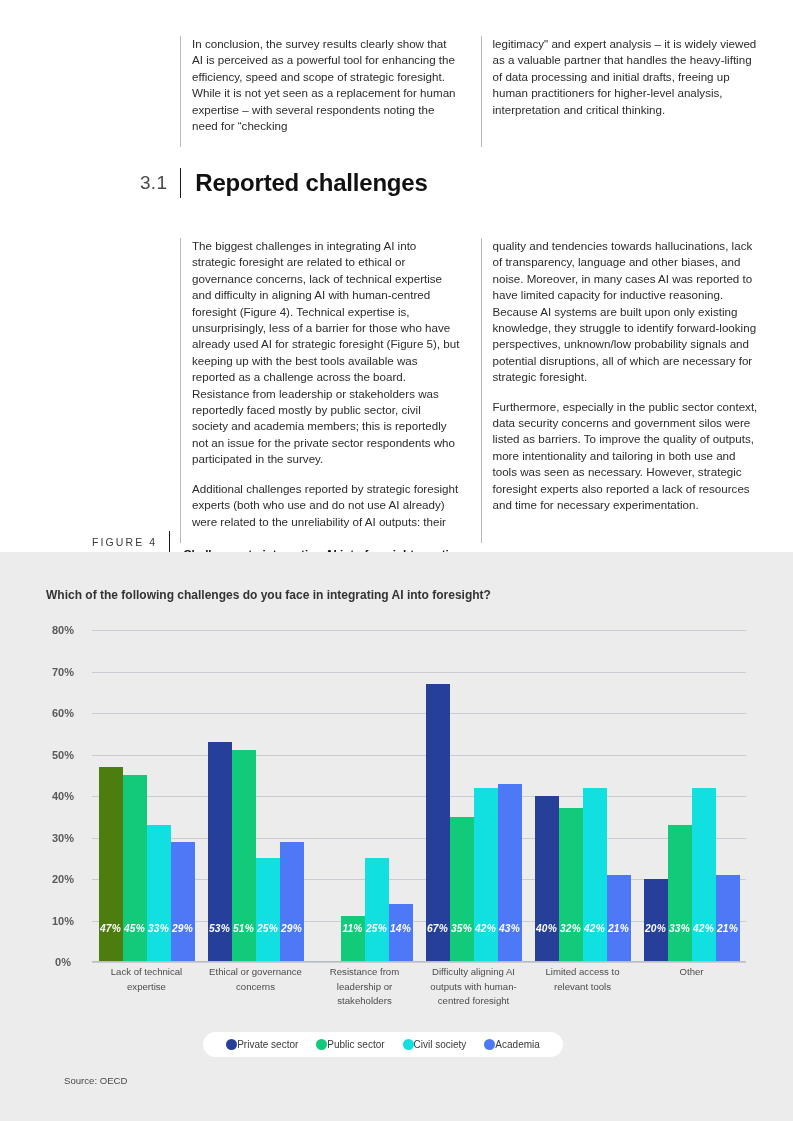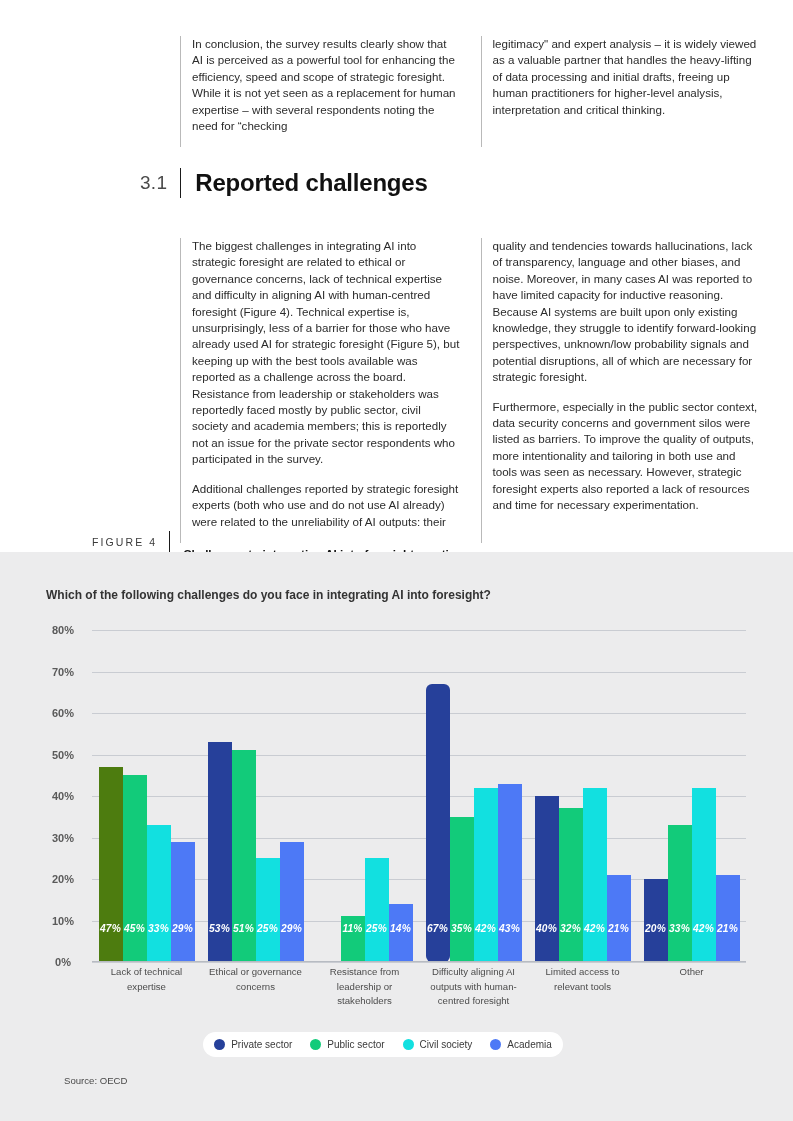--- a/index.html
+++ b/index.html
@@ -51,21 +51,21 @@
     letter-spacing:.2px;white-space:nowrap;
   }
   .bar.zero{background:transparent !important;}
   .axisline{position:absolute;left:46px;right:0;bottom:0;height:1px;background:#b7bbc2;}
 
   .xlabels{position:absolute;left:92px;top:413px;width:654px;display:flex;}
   .xlab{flex:1;text-align:center;font-size:9.6px;line-height:14.5px;color:#4c4c4c;padding:0 4px;box-sizing:border-box;}
 
   .legend{position:absolute;left:203px;top:1032px;width:360px;height:25px;background:#fff;border-radius:13px;
           display:flex;align-items:center;justify-content:center;gap:18px;}
-  .lg{display:flex;align-items:center;gap:6px;font-size:10px;color:#3a3a3a;}
+  .lg{display:flex;align-items:center;font-size:10px;color:#3a3a3a;}
   .dot{width:11px;height:11px;border-radius:50%;display:inline-block;}
 
   .source{position:absolute;left:46px;top:1075px;font-size:9.6px;color:#4a4a4a;}
   .source b{font-weight:normal;margin-left:18px;}
 </style>
 </head>
 <body>
 
 <div class="page">
 
@@ -160,21 +160,21 @@
               <span class="val">11%</span>
             </div>
             <div class="bar" style="height: 103.75px; background: rgb(18, 224, 224);">
               <span class="val">25%</span>
             </div>
             <div class="bar" style="height: 58.1px; background: rgb(77, 121, 246);">
               <span class="val">14%</span>
             </div>
           </div>
           <div class="group">
-            <div class="bar" style="height: 278.05px; background: rgb(38, 64, 154); border-radius: 6px;">
+            <div class="bar" style="height: 278.05px; background: rgb(38, 64, 154);">
               <span class="val">67%</span>
             </div>
             <div class="bar" style="height: 145.25px; background: rgb(18, 203, 122);">
               <span class="val">35%</span>
             </div>
             <div class="bar" style="height: 174.3px; background: rgb(18, 224, 224);">
               <span class="val">42%</span>
             </div>
             <div class="bar" style="height: 178.45px; background: rgb(77, 121, 246);">
               <span class="val">43%</span>

